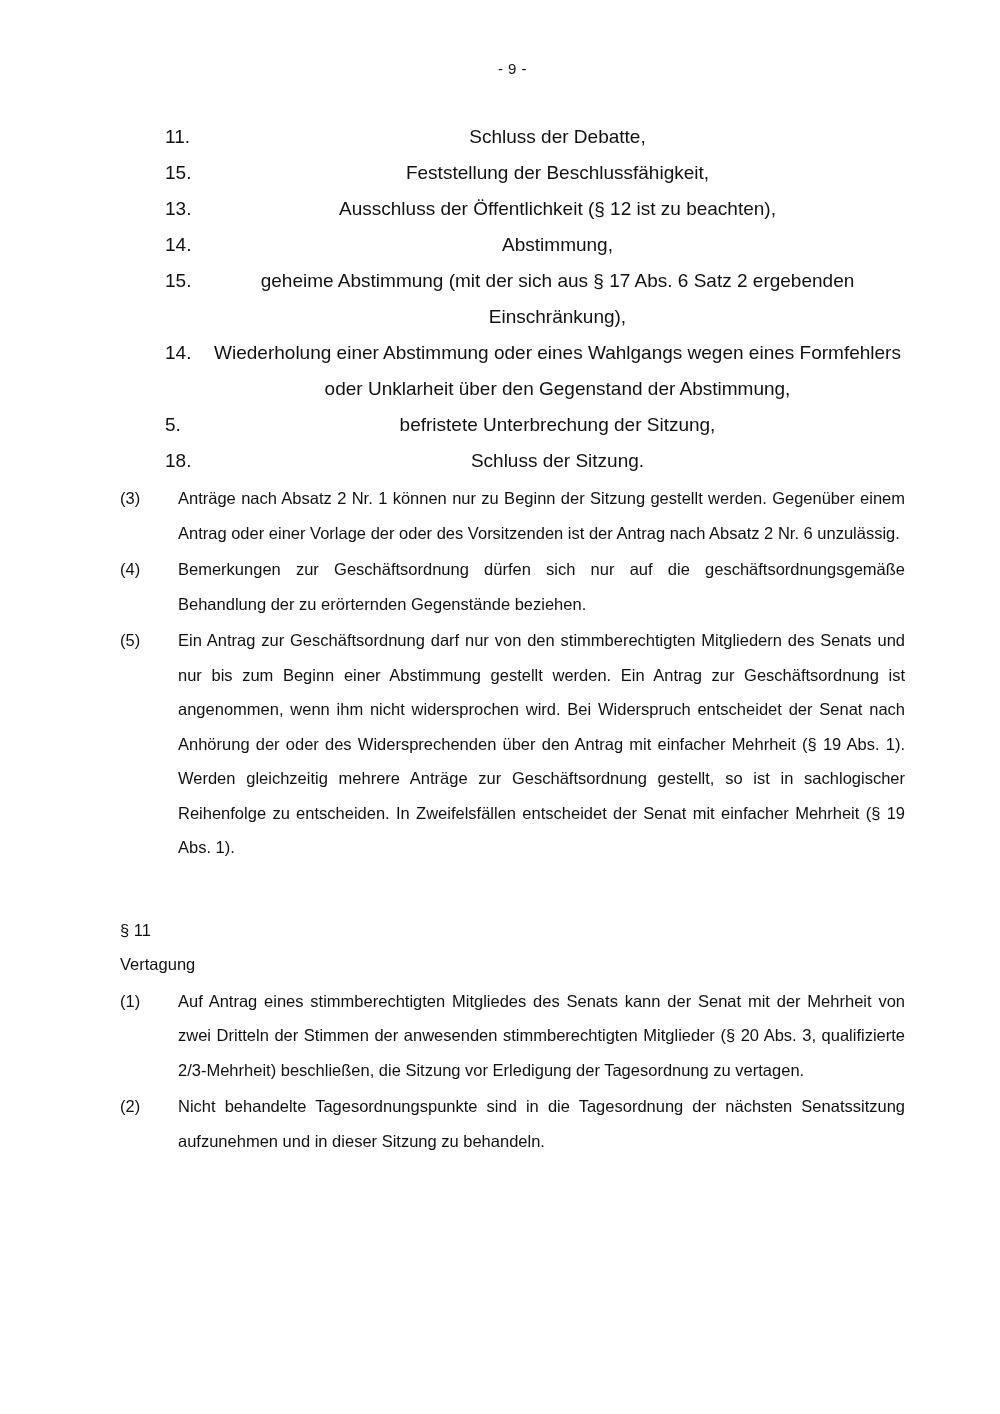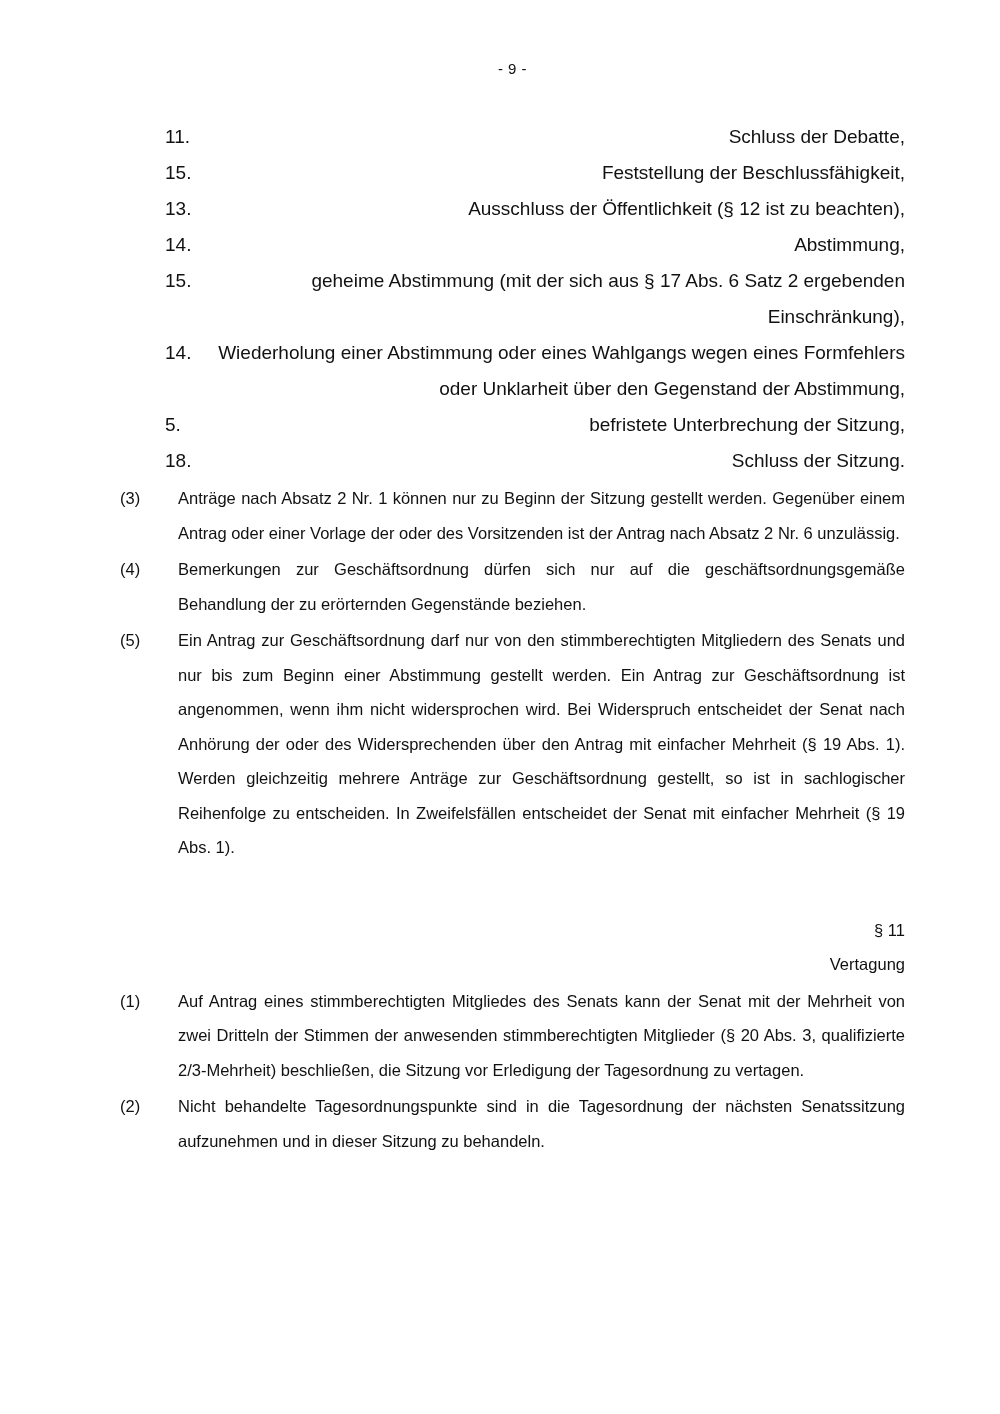--- a/index.html
+++ b/index.html
@@ -29,44 +29,44 @@
   .list-item {
     display: flex;
     font-size: 19px;
     line-height: 36px;
   }
   .li-num {
     flex: 0 0 45px;
   }
   .li-text {
     flex: 1 1 auto;
-    text-align: right;
+    text-align: center;
   }
   .para {
     display: flex;
     font-size: 16.5px;
     line-height: 34.5px;
     margin-top: 2px;
   }
   .para-marker {
     flex: 0 0 58px;
   }
   .para-text {
     flex: 1 1 auto;
     text-align: justify;
     text-align-last: left;
   }
   .section-heading {
-    text-align: right;
+    text-align: left;
     font-size: 16.5px;
     line-height: 34.5px;
     margin-top: 48px;
   }
   .section-subheading {
-    text-align: right;
+    text-align: left;
     font-size: 16.5px;
     line-height: 34.5px;
     margin-bottom: 2px;
   }
 </style>
 </head>
 <body>
 
 <div class="page">
 

